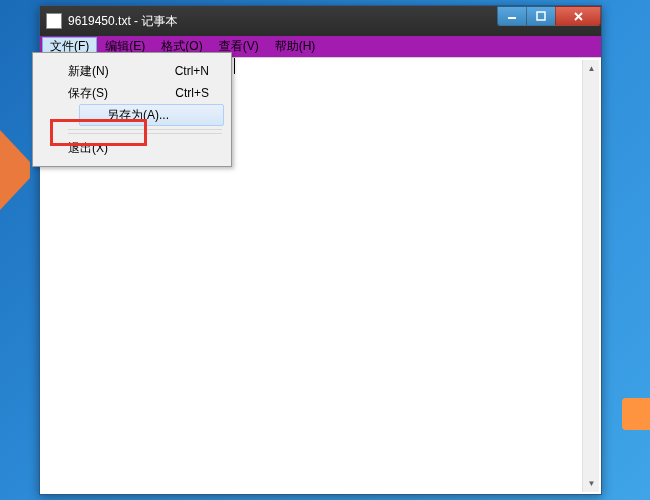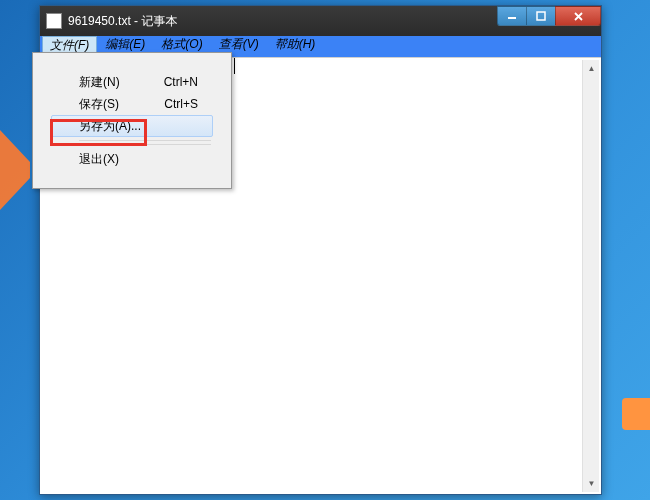--- a/index.html
+++ b/index.html
@@ -78,26 +78,25 @@
       justify-content: center;
       border: 1px solid rgba(0,0,0,0.3);
       margin-left: -1px;
     }
     .win-btn.min { background: linear-gradient(to bottom, #5aa7e0, #3a87c0); border-bottom-left-radius: 3px;}
     .win-btn.max { background: linear-gradient(to bottom, #5aa7e0, #3a87c0); }
     .win-btn.close { background: linear-gradient(to bottom, #e06a5a, #c03a2a); width: 46px; border-bottom-right-radius: 3px;}
     .win-btn svg { display: block; }
     .menubar {
       height: 22px;
-      background: #3b82f6;
+      background: #a21caf;
       border-bottom: 1px solid #d0d0d0;
       display: flex;
-      align-items: flex-start;
+      align-items: center;
       padding-left: 2px;
-      font-style: italic;
     }
     .menu-item {
       padding: 0 8px;
       display: flex;
       align-items: center;
       font-size: 12px;
       color: #000;
       cursor: default;
     }
     .menu-item.active {
@@ -139,37 +138,38 @@
     .scroll-arrow.up { position: absolute; top: 0; }
     .scroll-arrow.down { position: absolute; bottom: 0; }
     .dropdown {
       position: absolute;
       left: 32px;
       top: 52px;
       width: 200px;
       background: #f0f0f0;
       border: 1px solid #979797;
       box-shadow: 2px 2px 4px rgba(0,0,0,0.25);
-      padding: 18px;
+      padding: 7px;
       z-index: 10;
     }
     .dd-item {
       height: 22px;
       display: flex;
       align-items: center;
       padding-left: 28px;
       position: relative;
       font-size: 12px;
       color: #000;
     }
     .dd-item.hover {
       background: linear-gradient(to bottom, #e8f0fa, #d4e6f8);
       border: 1px solid #aecff7;
       border-radius: 2px;
       padding-left: 27px;
+      margin-left: 39px;
     }
     .dd-shortcut {
       position: absolute;
       right: 15px;
     }
     .dd-separator {
       height: 1px;
       background: #d7d7d7;
       margin: 3px 2px 3px 28px;
     }

